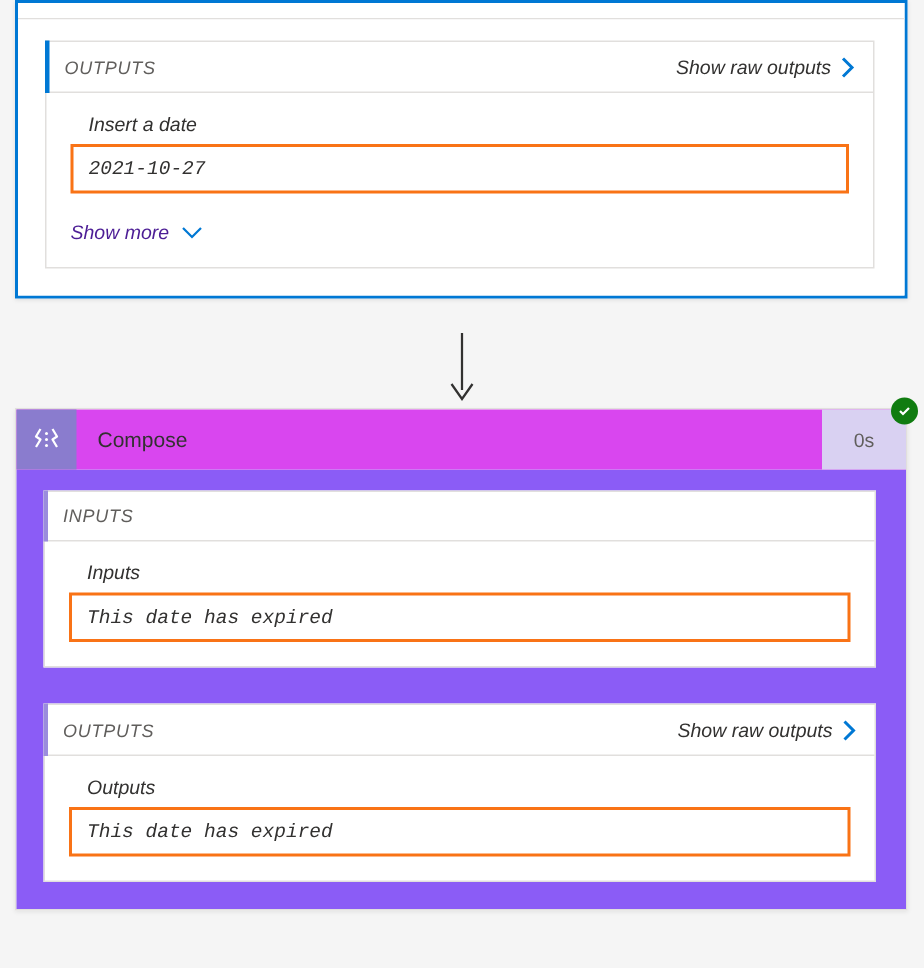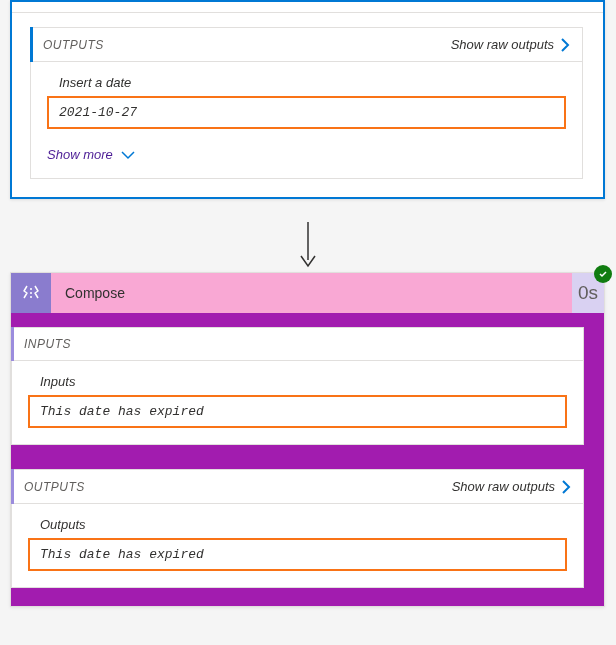--- a/index.html
+++ b/index.html
@@ -87,44 +87,44 @@
   .card2 {
     position: absolute;
     left: 10px; top: 272px;
     width: 595px;
     border: 1px solid #e1dfdd;
     background: #fff;
     box-shadow: 0 1px 3px rgba(0,0,0,0.08);
   }
   .compose-header {
     display: flex; align-items: stretch;
-    background: #f9a8d4;
+    background: #d946ef;
     position: relative;
     height: 40px;
     text-align: center;
   }
   .compose-icon {
     width: 40px; background: #8a7cce;
     display: flex; align-items: center; justify-content: center;
   }
   .compose-title {
     flex: 1; display: flex; align-items: center;
     padding-left: 14px; font-size: 14px; color: #323130;
   }
   .compose-time {
-    width: 32px; background: #d9d1f2;
+    width: 56px; background: #d9d1f2;
     display: flex; align-items: center; justify-content: center;
-    font-size: 19px; color: #605e5c;
+    font-size: 13px; color: #605e5c;
   }
   .status-badge {
     position: absolute; top: -8px; right: -8px;
     width: 18px; height: 18px; border-radius: 50%;
     background: #107c10; display: flex; align-items: center; justify-content: center;
   }
-  .card2-body { padding: 14px 20px 18px 0; background: #a21caf; }
+  .card2-body { padding: 14px 20px 18px 18px; background: #8b5cf6; }
   .card2-body .panel + .panel { margin-top: 24px; }
 </style>
 </head>
 <body>
 
 <div class="canvas">
 
   <div class="card1">
     <div class="card1-clip"></div>
     <div class="card1-body">

